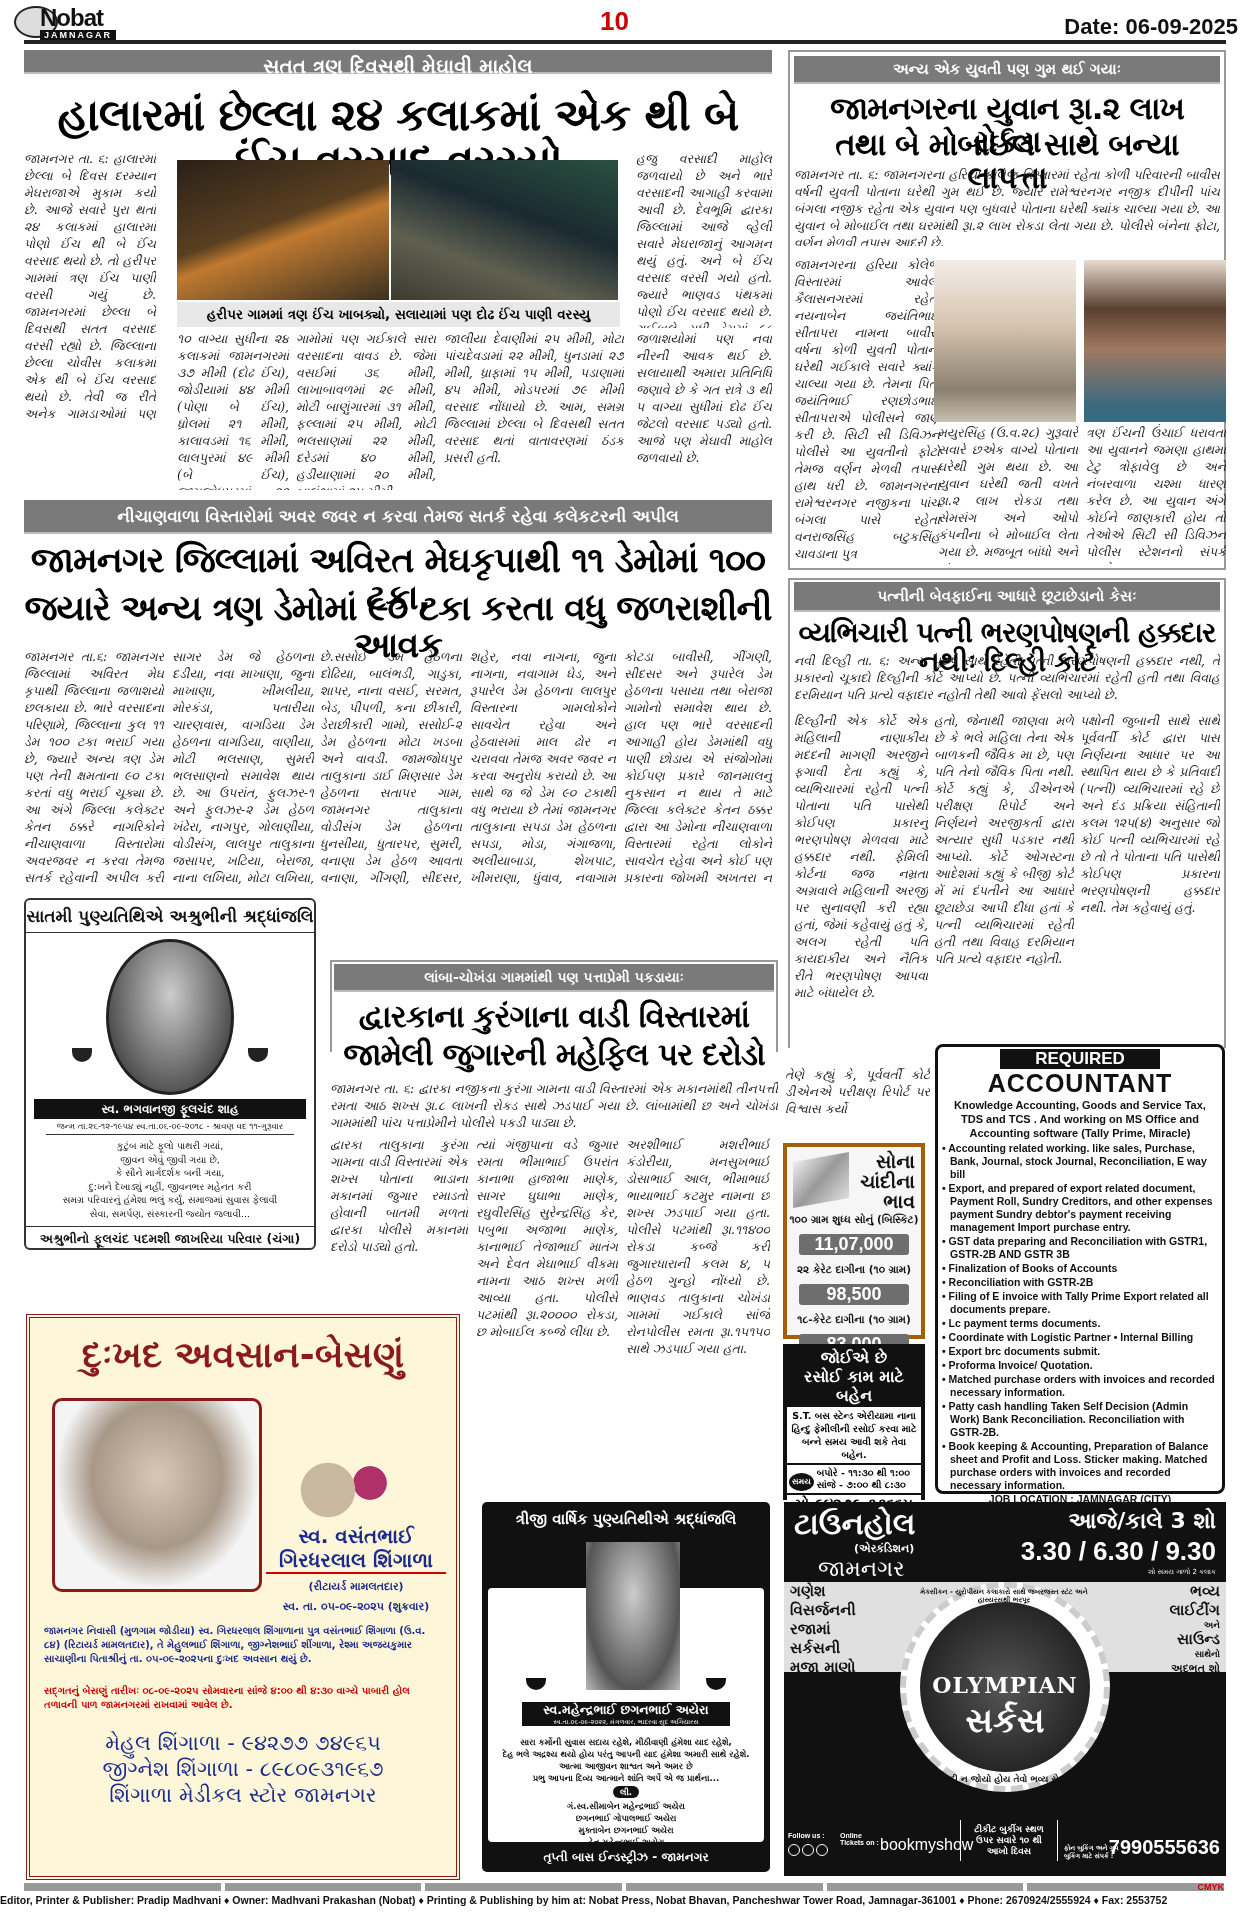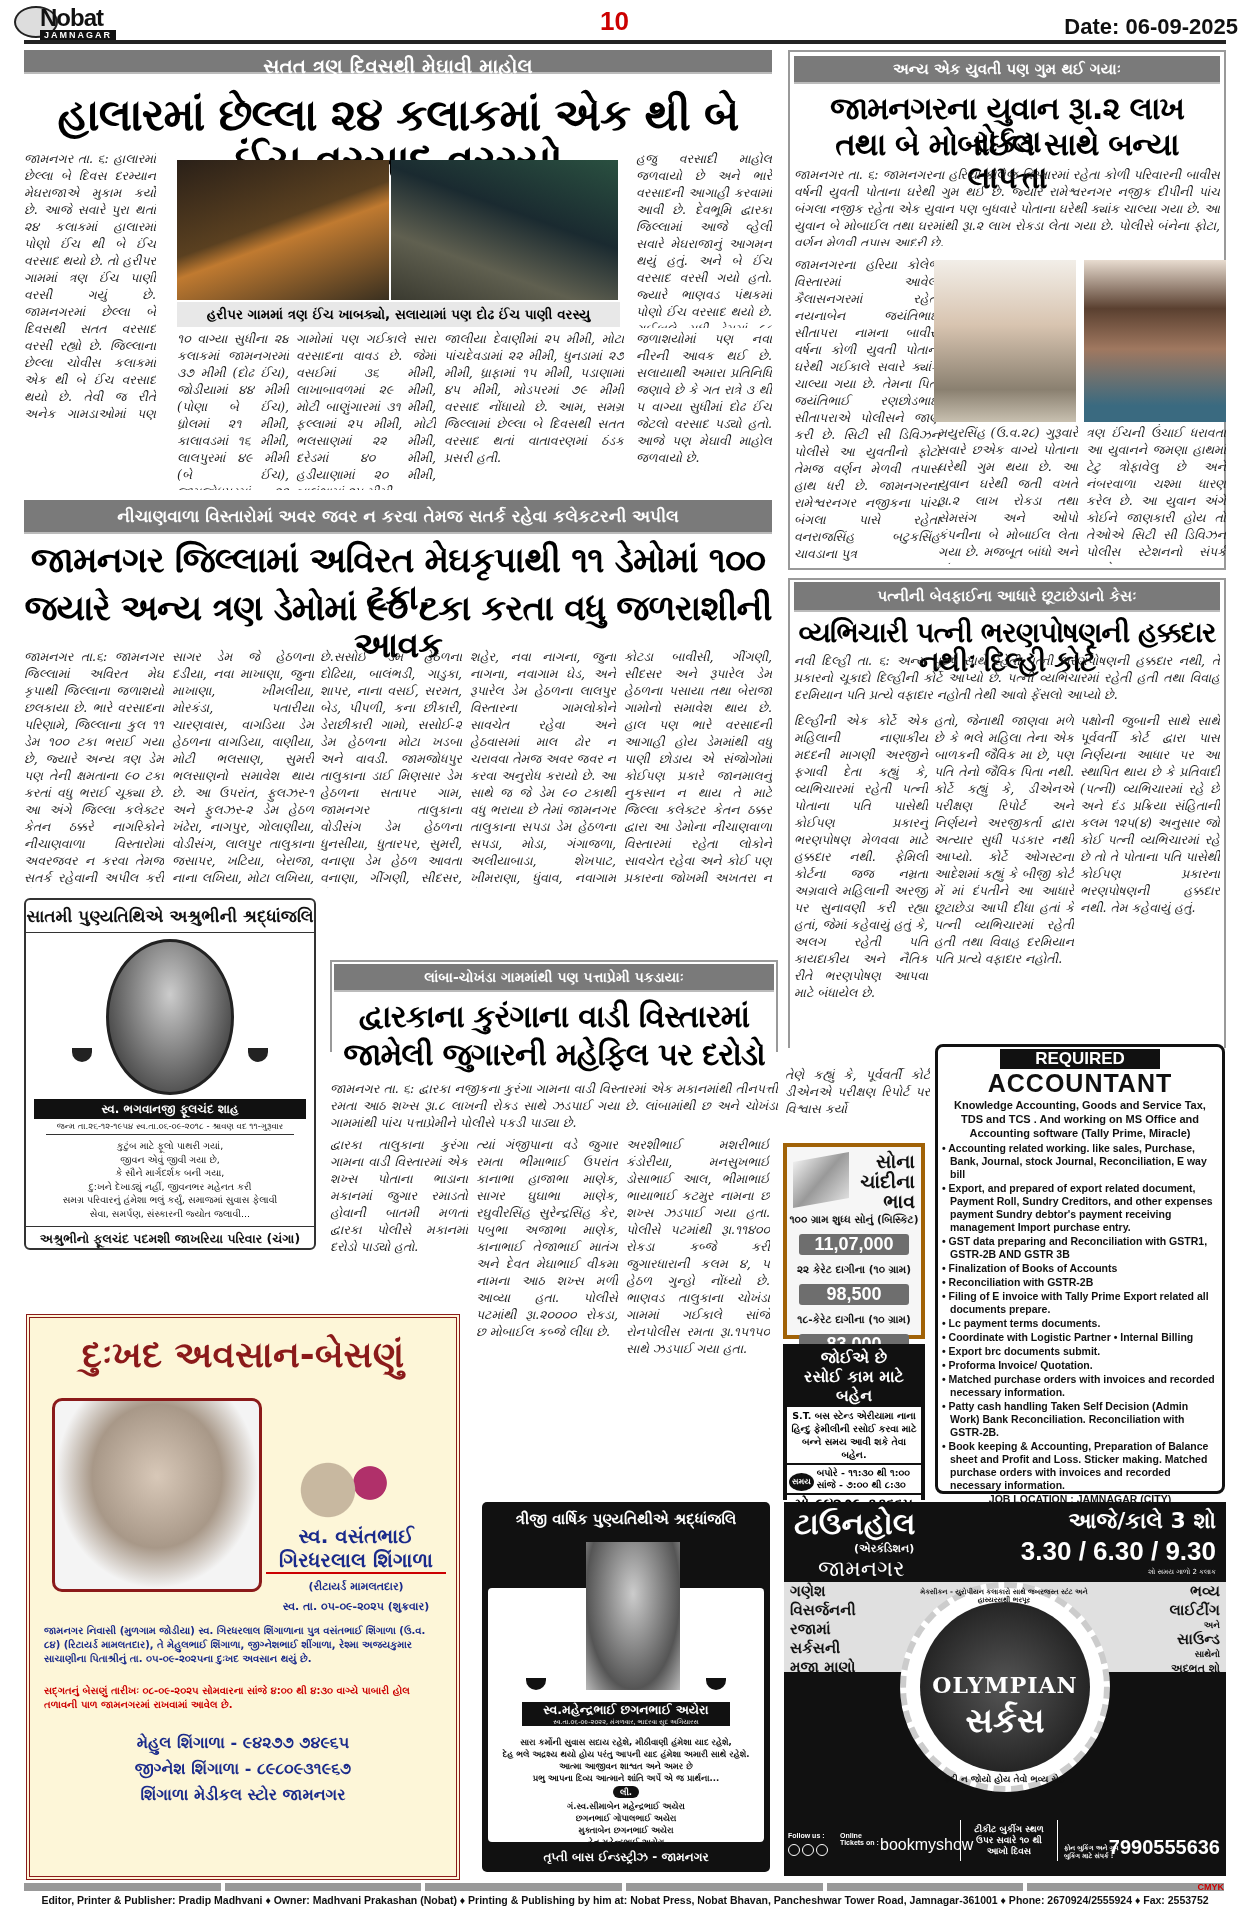--- a/index.html
+++ b/index.html
@@ -15,21 +15,21 @@
 .headline{font-weight:900;color:#000;text-align:center;letter-spacing:-1px;line-height:1.05}
 .body-text{font:italic 12.5px/17px "DejaVu Serif",serif;color:#222;text-align:justify;overflow:hidden}
 .photo{background:linear-gradient(135deg,#3a3020,#6b5a30 40%,#1a2a40 60%,#2d4a40);}
 .caption{background:#e8e8e8;color:#000;font-weight:700;font-size:13.5px;text-align:center;padding:4px 2px}
 .box{border:2px solid #999}
 .ad-black{background:#111;color:#fff}
 .price-pill{background:#6e6e6e;color:#fff;font:700 18px "Liberation Sans",sans-serif;text-align:center;border-radius:3px;margin:8px 12px}
 .price-label{font-size:10.5px;text-align:center;font-weight:700;color:#111}
 .bullet{font:700 10.5px/13px "Liberation Sans",sans-serif;margin:0 0 1px 8px;text-indent:-8px}
 .circus-text{font-weight:900;font-size:15px;line-height:19px}
-.footer{left:0;top:1894px;width:1250px;text-align:center;font:700 10.5px "Liberation Sans",sans-serif}
+.footer{left:0;top:1894px;width:1250px;font:700 10.5px "Liberation Sans",sans-serif}
 .footer-bars{left:24px;top:1883px;width:1200px;height:8px;display:flex;gap:4px}
 .footer-bars span{flex:1;background:#999}
 </style>
 </head>
 <body>
 
 <div class="abs masthead-logo"></div>
 <div class="abs logo-text">Nobat</div>
 <div class="abs logo-sub">JAMNAGAR</div>
 <div class="abs page-no">10</div>
@@ -169,21 +169,21 @@
   <div style="position:absolute;left:22px;top:80px;width:210px;height:194px;border:3px solid #8b1a1a;border-radius:10px;background:radial-gradient(ellipse at 50% 40%,#d8c8b8,#a89888 45%,#f4f4f4 70%)"></div>
   <div style="position:absolute;left:256px;top:130px;width:140px;height:70px;background:radial-gradient(circle at 30% 60%,#c8b8a0 25%,transparent 26%),radial-gradient(circle at 60% 50%,#b0306a 18%,transparent 19%)"></div>
   <div style="position:absolute;left:236px;top:206px;width:180px;text-align:center;color:#1a2a8b;font-weight:900;font-size:20px;line-height:24px">
     <div>સ્વ. વસંતભાઈ</div>
     <div style="border-bottom:2px solid #c00">ગિરધરલાલ શિંગાળા</div>
   </div>
   <div style="position:absolute;left:236px;top:262px;width:180px;text-align:center;color:#1a2a8b;font-size:11px;font-weight:700">(રીટાયર્ડ મામલતદાર)</div>
   <div style="position:absolute;left:236px;top:282px;width:180px;text-align:center;color:#1a2a8b;font-size:11px;font-weight:700">સ્વ. તા. ૦૫-૦૯-૨૦૨૫ (શુક્રવાર)</div>
   <div style="position:absolute;left:14px;top:306px;width:400px;color:#1a2a8b;font-size:10px;line-height:14px;font-weight:700">જામનગર નિવાસી (મુળગામ જોડીયા) સ્વ. ગિરધરલાલ શિંગાળાના પુત્ર વસંતભાઈ શિંગાળા (ઉ.વ. ૮૪) (રિટાયર્ડ મામલતદાર), તે મેહુલભાઈ શિંગાળા, જીગ્નેશભાઈ શીંગાળા, રેશ્મા અજયકુમાર સાચાણીના પિતાશ્રીનું તા. ૦૫-૦૯-૨૦૨૫ના દુઃખદ અવસાન થયું છે.</div>
   <div style="position:absolute;left:14px;top:366px;width:400px;color:#c00;font-size:10px;line-height:14px;font-weight:700">સદ્ગતનું બેસણું તારીખઃ ૦૮-૦૯-૨૦૨૫ સોમવારના સાંજે ૪:૦૦ થી ૪:૩૦ વાગ્યે પાબારી હોલ તળાવની પાળ જામનગરમાં રાખવામાં આવેલ છે.</div>
-  <div style="position:absolute;left:0;top:412px;width:100%;text-align:center;color:#1a2a8b;font-weight:700;font-size:16px;line-height:26px">
+  <div style="position:absolute;left:0;top:412px;width:100%;text-align:center;color:#1a2a8b;font-weight:400;font-size:21px;line-height:26px">
     <div>મેહુલ શિંગાળા - ૯૪૨૭૭ ૭૪૯૬૫</div>
     <div>જીગ્નેશ શિંગાળા - ૮૯૮૦૯૩૧૯૬૭</div>
     <div>શિંગાળા મેડીકલ સ્ટોર જામનગર</div>
   </div>
 </div>
 
 <div class="abs" style="left:482px;top:1502px;width:288px;height:370px;background:#111;border-radius:5px">
   <div style="color:#fff;text-align:center;font-weight:900;font-size:15px;padding-top:8px">ત્રીજી વાર્ષિક પુણ્યતિથીએ શ્રદ્ધાંજલિ</div>
   <div style="position:absolute;left:6px;top:86px;width:276px;height:254px;background:#fff;border-radius:4px"></div>
   <div style="position:absolute;left:104px;top:40px;width:94px;height:148px;background:radial-gradient(ellipse at 50% 35%,#ccc,#888 40%,#555 70%,#bbb)"></div>

